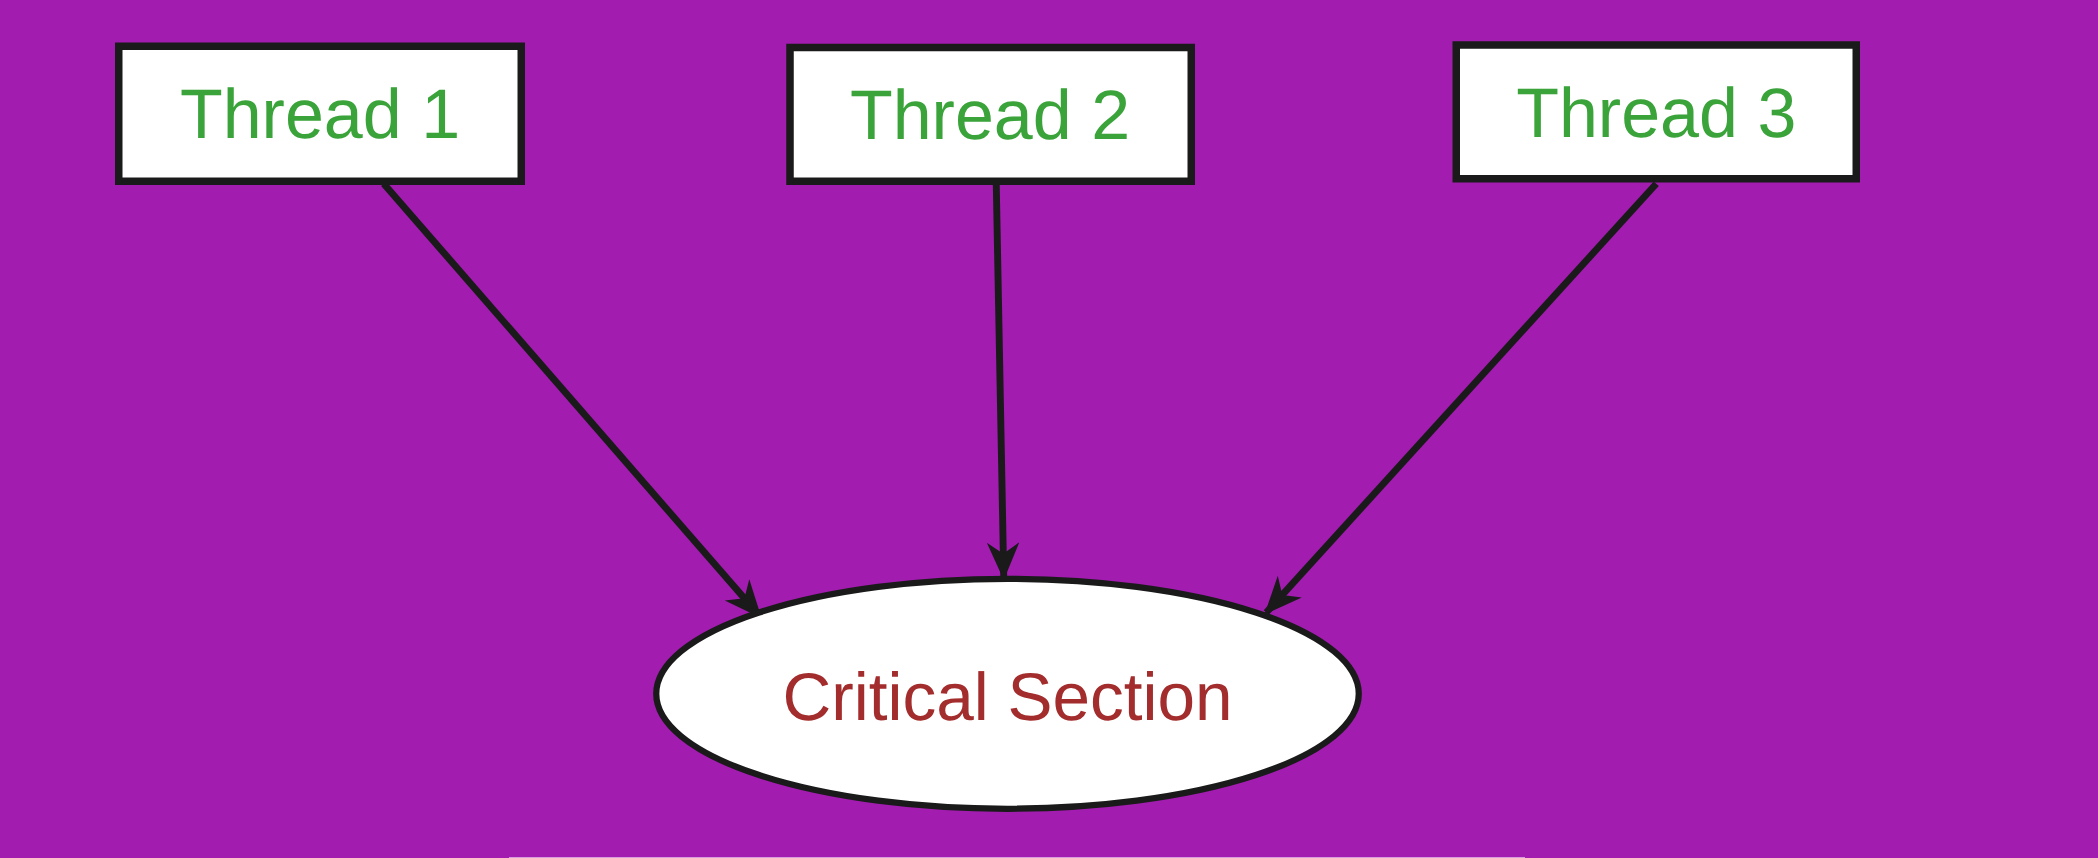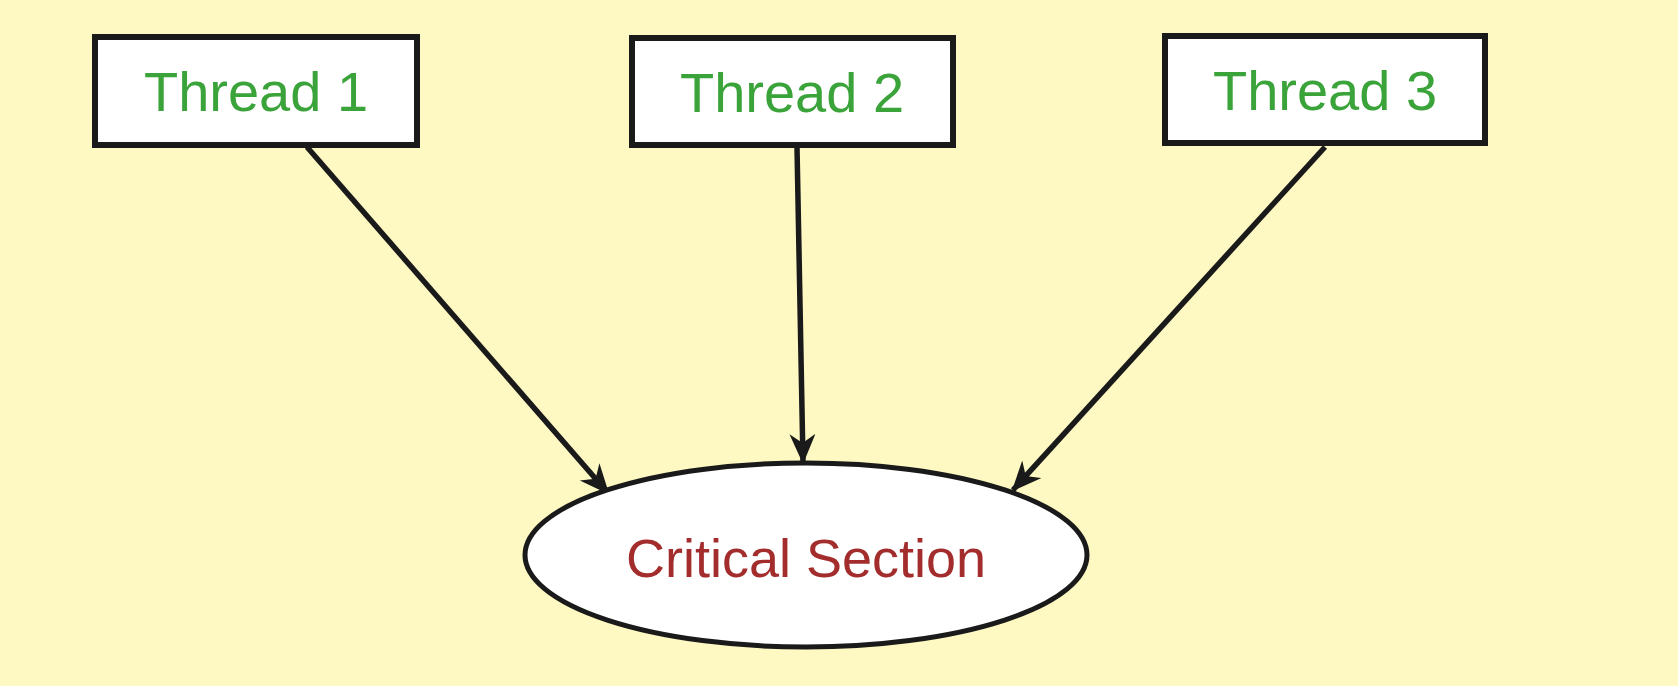--- a/index.html
+++ b/index.html
@@ -4,21 +4,21 @@
 <style>
   html, body {
     margin: 0;
     padding: 0;
     background: #ffffff;
   }
   .canvas {
     position: relative;
     width: 1678px;
     height: 686px;
-    background: #fef9c3;
+    background: #a21caf;
     overflow: hidden;
     font-family: "Liberation Sans", sans-serif;
   }
   svg { display: block; }
   .node-label {
     font-family: "Liberation Sans", sans-serif;
     font-size: 56px;
     fill: #3aa33a;
   }
   .section-label {

